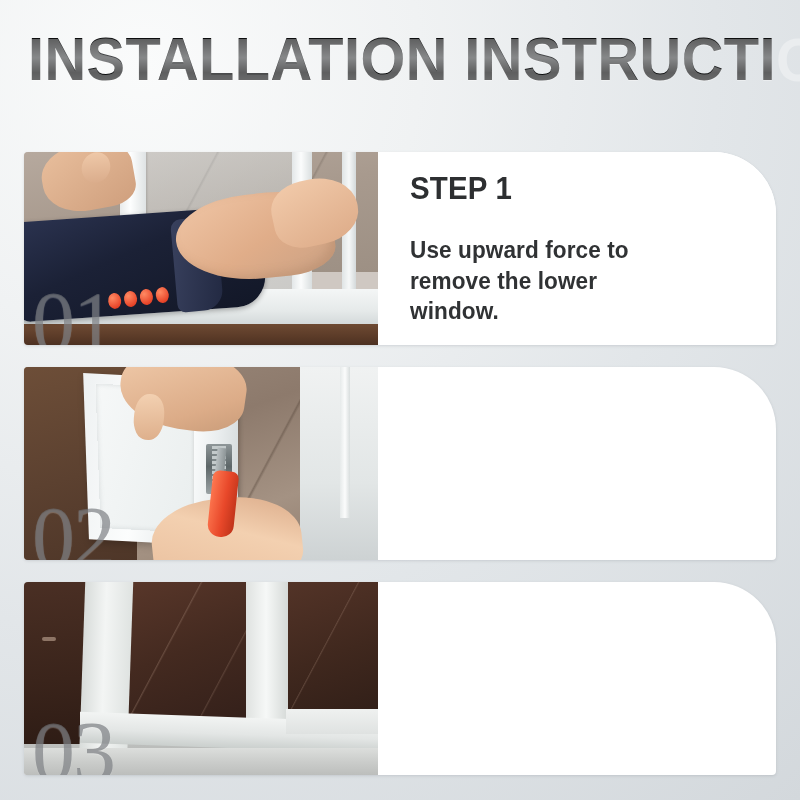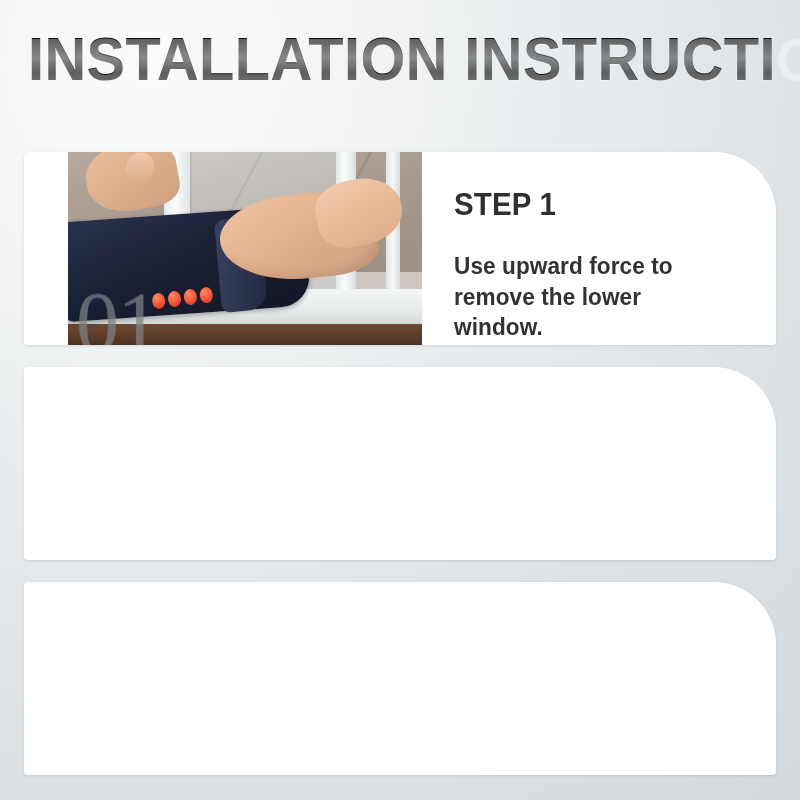--- a/index.html
+++ b/index.html
@@ -52,41 +52,40 @@
   #card-2 { top:367px; }
   #card-3 { top:582px; }
 
   
   .step-photo {
     position:relative;
     width:354px;
     flex:0 0 354px;
     overflow:hidden;
     background:#cfc8c2;
-    margin-left:44px;
   }
   .photo-scene { position:absolute; inset:0; }
 
   .step-number {
     position:absolute;
     left:8px; bottom:-20px;
     font-family:"Liberation Serif","DejaVu Serif", serif;
     font-size:86px;
     font-weight:400;
     line-height:1;
     color:rgba(108,112,116,0.62);
     letter-spacing:-2px;
     z-index:6;
     text-shadow:0 1px 1px rgba(255,255,255,0.25);
   }
 
   
   .step-text {
     flex:1;
-    padding:36px 70px 20px 32px;
+    padding:20px 70px 20px 32px;
     display:flex;
     flex-direction:column;
     background:#ffffff;
   }
   .step-heading {
     font-family:"Liberation Sans Narrow","Liberation Sans", sans-serif;
     font-size:32px;
     font-weight:bold;
     color:#2d2f31;
     letter-spacing:0.2px;
@@ -363,16 +362,51 @@
     <span class="step-number">01</span>
   </div>
   <div class="step-text">
     <div class="step-heading">STEP 1</div>
     <div class="step-divider"></div>
     <div class="step-desc">Use upward force to remove the lower window.</div>
   </div>
 </section>
 
 <section class="step-card" id="card-2">
+  <div class="step-photo">
+    <div class="photo-scene">
+      <div class="p2-bg"></div>
+      <div class="p2-tile-lines"></div>
+      <div class="p2-floor-dark"></div>
+      <div class="p2-rightwall"></div>
+      <div class="p2-rightframe"></div>
+      <div class="p2-sash">
+        <div class="p2-sash-inner"></div>
+      </div>
+      <div class="p2-edgerail"></div>
+      <div class="p2-slot"></div>
+      <div class="p2-hand-top"></div>
+      <div class="p2-finger-a"></div>
+      <div class="p2-hand-bottom"></div>
+      <div class="p2-driver-shaft"></div>
+      <div class="p2-driver"></div>
+    </div>
+    <span class="step-number">02</span>
+  </div>
 </section>
 
 <section class="step-card" id="card-3">
+  <div class="step-photo">
+    <div class="photo-scene">
+      <div class="p3-bg"></div>
+      <div class="p3-dark-left"></div>
+      <div class="p3-pane-a"></div>
+      <div class="p3-pane-b"></div>
+      <div class="p3-frame-l"></div>
+      <div class="p3-frame-mid"></div>
+
+      <div class="p3-rail-bottom"></div>
+      <div class="p3-rail-bottom2"></div>
+      <div class="p3-sill"></div>
+    </div>
+    <span class="step-number">03</span>
+  </div>
 </section>
 
 </body></html>

